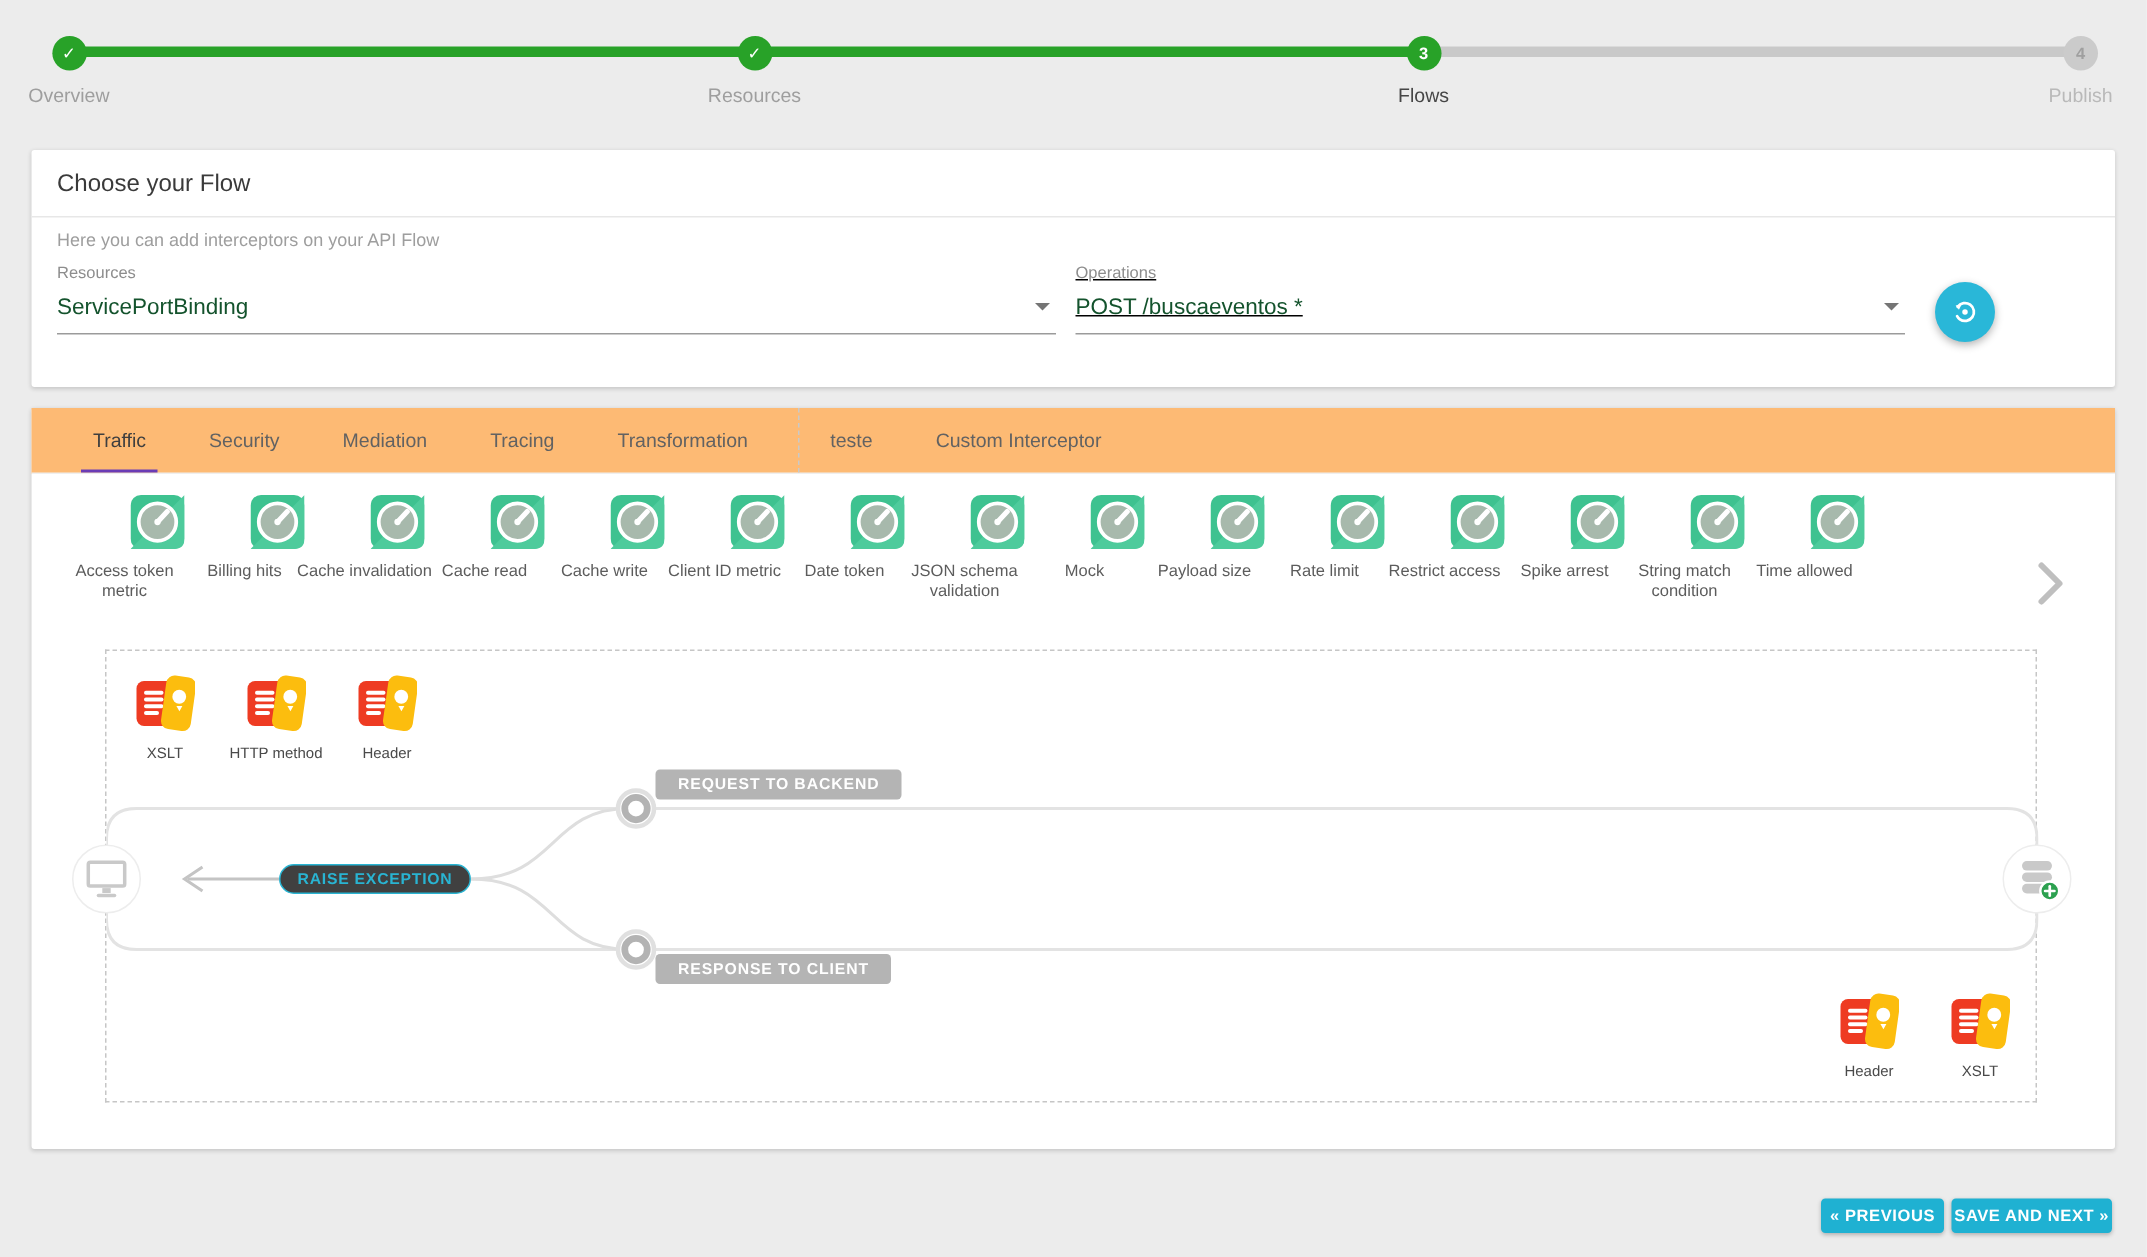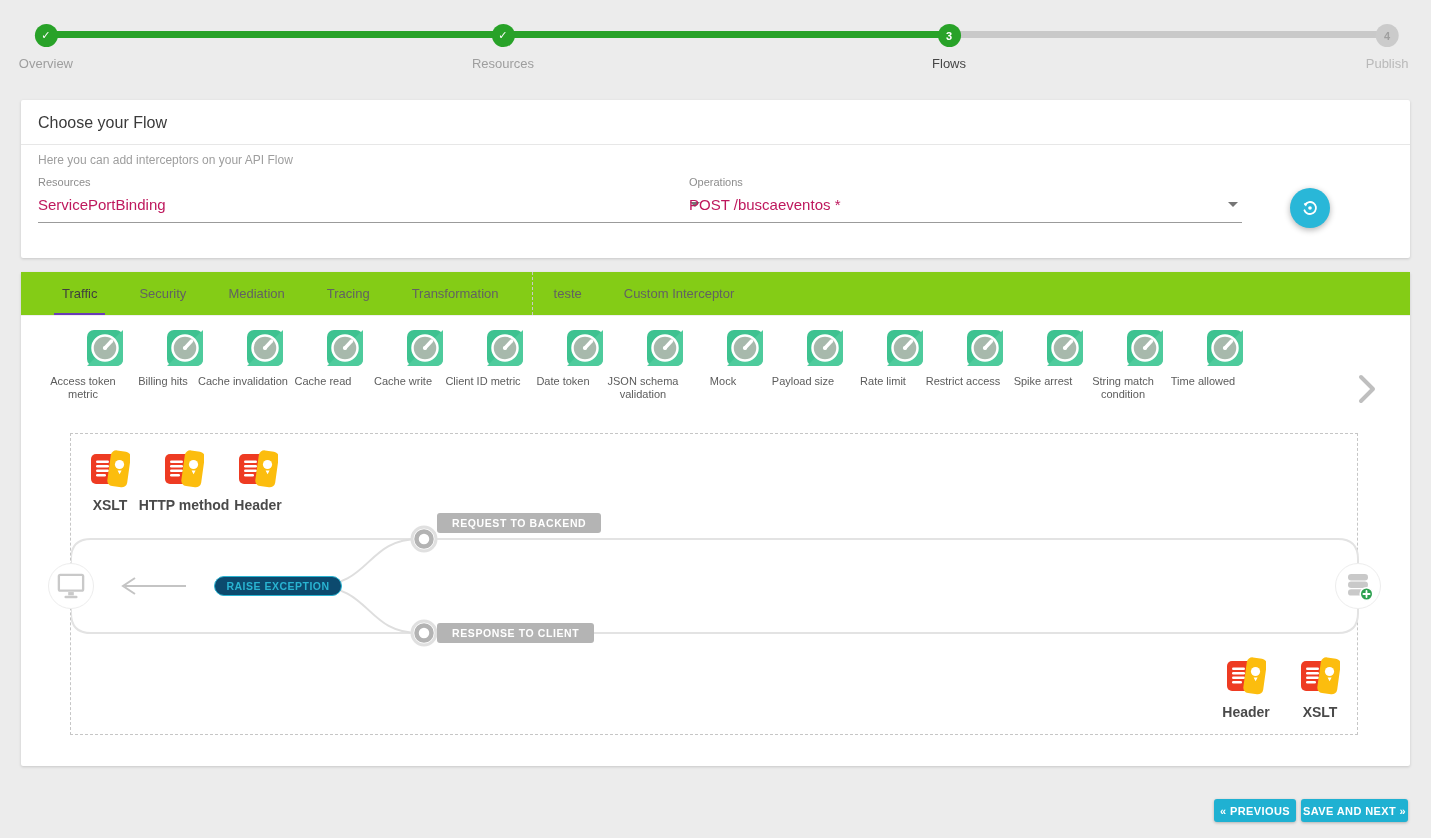--- a/index.html
+++ b/index.html
@@ -31,68 +31,68 @@
   .card { position:absolute; background:#fff; border-radius:2px; box-shadow:0 1px 3px rgba(0,0,0,.16); }
   .card.flow-card { left:21px; top:100px; width:1389px; height:158px;padding-left:29px; }
   .card.interceptors-card { left:21px; top:272px; width:1389px; height:494px; }
 
   
   .fc-title { position:absolute; left:17px; top:14px; font-size:16px; color:#3a3a3a; }
   .fc-divider { position:absolute; left:0; right:0; top:44px; border-top:1px solid #e7e7e7; }
   .fc-subtitle { position:absolute; left:17px; top:53px; font-size:12px; color:#9e9e9e; }
   .field { position:absolute; top:76px; }
   .field.resources { left:17px; width:666px; }
-  .field.operations { left:668px; width:553px; }
+  .field.operations { left:696px; width:553px;text-decoration:underline; }
   .field-label { font-size:11px; color:#8d8d8d; }
   .field-value-row { display:flex; align-items:center; justify-content:space-between; margin-top:8px;
                      padding-bottom:9px; border-bottom:1px solid #9b9b9b; }
-  .field-value { font-size:15px; color:#be185d; }
+  .field-value { font-size:15px; color:#14532d; }
   .caret { width:0; height:0; border-left:5px solid transparent; border-right:5px solid transparent;
            border-top:5px solid #757575; margin-right:4px; }
   .fab { position:absolute; left:1290px; top:188px; width:40px; height:40px; border-radius:50%;
          background:#29b7d8; border:none; box-shadow:0 2px 6px rgba(0,0,0,.3); cursor:pointer;
          display:flex; align-items:center; justify-content:center; }
 
   
-  .tabbar { position:absolute; left:0; top:0; right:0; height:44px; background:#84cc16; display:flex;
+  .tabbar { position:absolute; left:0; top:0; right:0; height:44px; background:#fdba74; display:flex;
             align-items:stretch; padding-left:20px; border-bottom:1px solid #efefef; }
   .tab { position:relative; display:flex; align-items:center; padding:0 21px; font-size:13px; color:#626262; cursor:pointer; white-space:nowrap; }
   .tab.active { color:#3f3f3f; }
   .tab.active::after { content:""; position:absolute; left:13px; right:13px; bottom:0; height:2px; background:#6a3cb5; }
   .tab.divided { border-left:1px dashed #c9c9c9; margin-left:12px; }
 
   
   .palette { position:absolute; left:0; top:44px; right:60px; height:110px; display:flex; padding:14px 0 0 22px; }
   .pal-item { width:80px; display:flex; flex-direction:column; align-items:flex-end; cursor:pointer; }
   .pal-item svg { flex:0 0 auto; }
   .pal-label { width:96px; margin:9px -8px 0; text-align:center; font-size:11px; line-height:13px; color:#5c5c5c; }
   .pal-chevron { position:absolute; right:30px; top:98px; background:none; border:none; cursor:pointer; padding:4px; }
 
   
   .canvas { position:absolute; left:49px; top:161px; width:1288px; height:302px; border:1px dashed #c6c6c6; }
   .canvas svg.connectors { position:absolute; left:0; top:0; }
   .drop-row { position:absolute; display:flex; }
   .drop-row.request { left:2px; top:16px; }
   .drop-row.response { right:0; bottom:14px; }
   .flow-item { width:74px; display:flex; flex-direction:column; align-items:center; cursor:pointer; }
-  .flow-item-label { margin-top:9px; font-size:14px; font-weight:bold; color:#4a4a4a; text-align:center; white-space:nowrap; }
+  .flow-item-label { margin-top:9px; font-size:10px; font-weight:normal; color:#4a4a4a; text-align:center; white-space:nowrap; }
 
   .node { position:absolute; top:129px; width:46px; height:46px; border-radius:50%; background:#fff;
           border:1px solid #ededed; display:flex; align-items:center; justify-content:center; z-index:3; }
   .node.client { left:-23px; }
   .node.backend { left:1264px; cursor:pointer; }
 
   .pill { position:absolute; left:115px; top:142px; width:128px; height:20px; border:1px solid #29b4d2; border-radius:10px;
-          background:#0c4a6e; color:#29b4d2; font-size:10.5px; font-weight:bold; letter-spacing:.5px;
-          display:flex; align-items:center; justify-content:center; z-index:2; cursor:pointer;margin-left:28px; }
+          background:#404040; color:#29b4d2; font-size:10.5px; font-weight:bold; letter-spacing:.5px;
+          display:flex; align-items:center; justify-content:center; z-index:2; cursor:pointer; }
   .tag { position:absolute; left:366px; height:20px; background:#b4b4b4; border-radius:3px; color:#fff;
          font-size:10.5px; font-weight:bold; letter-spacing:.6px; display:flex; align-items:center;
          padding:0 15px; z-index:2; }
   .tag.request { top:79px; }
-  .tag.response { top:189px;text-align:center; }
+  .tag.response { top:202px;text-align:center; }
 
   
   .btn { position:absolute; top:799px; height:23px; background:#1fb1d2; color:#fff; border:none; border-radius:3px;
          font-family:inherit; font-size:11px; font-weight:bold; letter-spacing:.4px; cursor:pointer;
          box-shadow:0 1px 3px rgba(0,0,0,.25); }
   .btn.prev { left:1214px; width:82px; }
   .btn.save { left:1301px; width:107px; }
 </style>
 </head>
 <body>

